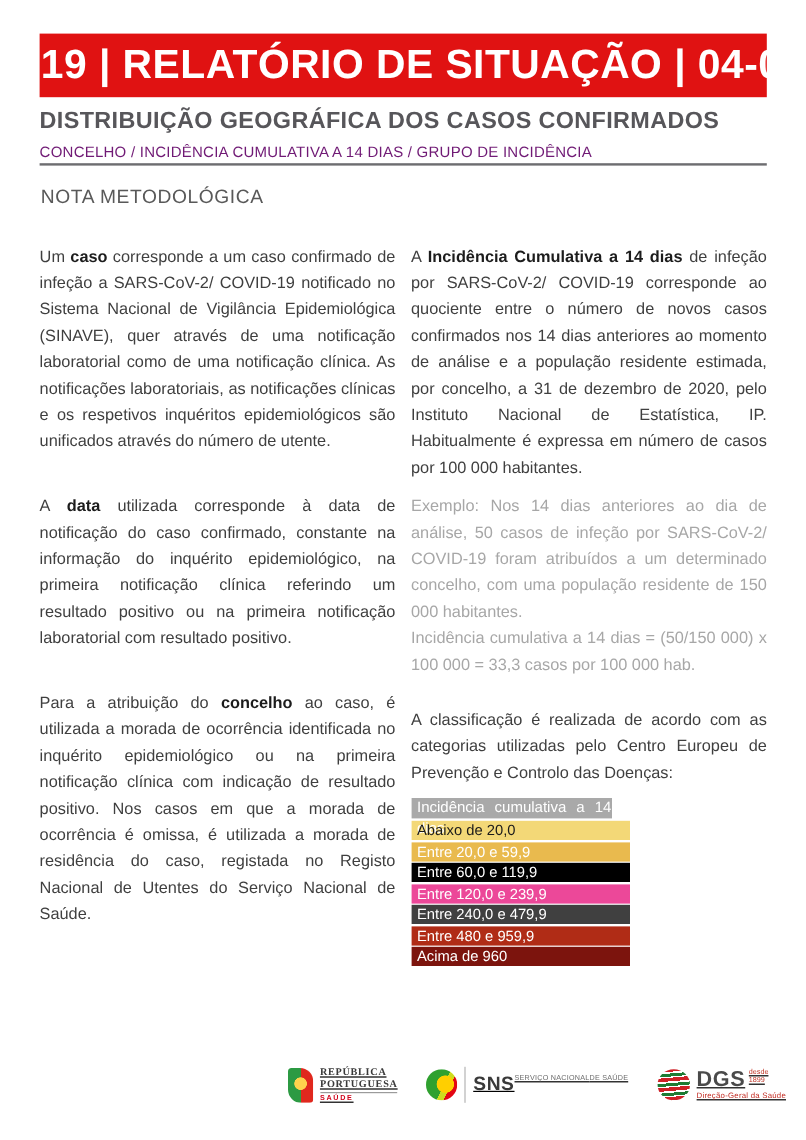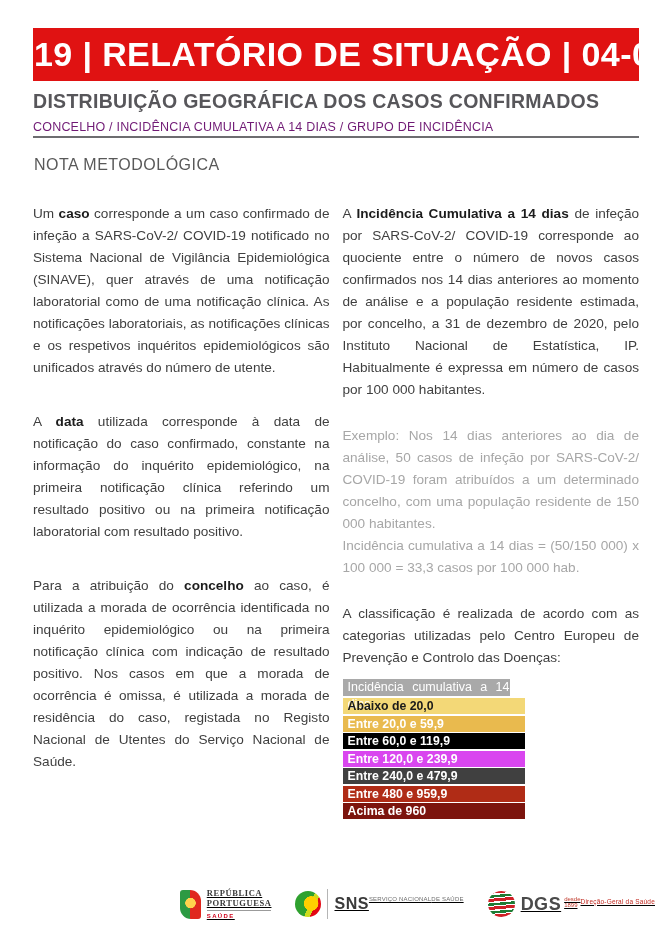--- a/index.html
+++ b/index.html
@@ -17,31 +17,31 @@
                font-size:19.5px;font-weight:600;color:#57565a;letter-spacing:.3px;}
   .doc-subtitle{position:absolute;left:33px;top:120px;font-size:12.5px;color:#701a75;letter-spacing:.2px;}
 
   .section-title{position:absolute;left:34px;top:156px;font-size:16px;color:#595959;letter-spacing:.5px;}
 
   
   .columns{position:absolute;left:33px;top:203px;width:606px;display:flex;gap:13px;}
   .col{flex:1;font-size:13.6px;line-height:22px;color:#3f3f3f;text-align:justify;}
   .col p{margin:0 0 32px 0;}
   .col strong{color:#1c1c1c;font-weight:700;}
-  .rcol p.p-main{margin-bottom:24px;}
+  .rcol p.p-main{margin-bottom:10px;}
   .rcol p.p-example{margin-bottom:0;color:#a7a7a7;}
   .rcol p.p-formula{margin-bottom:24px;color:#a7a7a7;}
   .rcol p.p-class{margin-bottom:10px;}
 
   
   .legend{width:182px;}
   .legend-header{width:167px;height:17px;line-height:17px;font-size:12.5px;
                  padding-left:5px;margin-bottom:2px;box-sizing:border-box;}
   .legend-row{width:182px;height:16px;line-height:16px;font-size:12.3px;
-              padding-left:5px;margin-bottom:1.5px;box-sizing:border-box;font-weight:bold;}
+              padding-left:5px;margin-bottom:1.5px;box-sizing:border-box;}
 
   
   .footer{position:absolute;top:889px;right:17px;display:flex;align-items:center;gap:24px;text-decoration:underline;}
   .logo-group{display:flex;align-items:center;gap:6px;}
   .rp-emblem{width:21px;height:29px;border-radius:3px 11px 3px 11px;
              background:radial-gradient(circle at 50% 45%,#ffd34d 0 5px,rgba(0,0,0,0) 5.5px),
                         linear-gradient(90deg,#2c9a43 0 50%,#e0281e 50%);}
   .rp-text{display:flex;flex-direction:column;}
   .rp-line{font-family:"Liberation Serif",serif;font-weight:700;font-size:8.5px;
            line-height:9.5px;color:#3a3a3a;letter-spacing:.6px;}
@@ -49,21 +49,21 @@
           font-size:6px;font-weight:700;color:#d0021b;letter-spacing:1.4px;}
   .sns-circle{width:26px;height:26px;border-radius:50%;
               background:radial-gradient(circle at 62% 48%,#ffcf00 0 7px,rgba(0,0,0,0) 7.5px),
                          linear-gradient(115deg,#2fa12f 55%,#cddc1e 55% 70%,#e30613 70%);}
   .sns-divider{width:1px;height:30px;background:#b5b5b5;}
   .sns-text{display:flex;flex-direction:row;}
   .sns-name{font-size:16px;font-weight:700;color:#3a3a3a;line-height:16px;letter-spacing:.5px;}
   .sns-sub{font-size:6px;color:#6b6b6b;line-height:6.5px;letter-spacing:.2px;}
   .dgs-sphere{width:27px;height:26px;border-radius:50%;
               background:repeating-linear-gradient(175deg,#cf2027 0 3px,#ffffff 3px 4.5px,#1e7b34 4.5px 7px,#ffffff 7px 8px);}
-  .dgs-right{display:flex;}
+  .dgs-right{display:flex;flex-direction:column;}
   .dgs-toprow{display:flex;align-items:flex-start;gap:3px;}
   .dgs-name{font-size:18px;font-weight:700;color:#4a4a4a;line-height:17px;letter-spacing:.5px;}
   .dgs-since{display:flex;flex-direction:column;font-size:6px;color:#c0392b;line-height:6.5px;}
   .dgs-sub{font-size:6.5px;color:#c22a21;margin-top:2px;letter-spacing:.2px;}
 </style>
 </head>
 <body>
 
 <div id="page">
 
@@ -88,21 +88,21 @@
       <p class="p-main"><span>A </span><strong>Incidência Cumulativa a 14 dias</strong><span> de infeção por SARS-CoV-2/ COVID-19 corresponde ao quociente entre o número de novos casos confirmados nos 14 dias anteriores ao momento de análise e a população residente estimada, por concelho, a 31 de dezembro de 2020, pelo Instituto Nacional de Estatística, IP. Habitualmente é expressa em número de casos por 100 000 habitantes.</span></p>
       <p class="p-example">Exemplo: Nos 14 dias anteriores ao dia de análise, 50 casos de infeção por SARS-CoV-2/ COVID-19 foram atribuídos a um determinado concelho, com uma população residente de 150 000 habitantes.</p>
       <p class="p-formula">Incidência cumulativa a 14 dias = (50/150 000) x 100 000 = 33,3 casos por 100 000 hab.</p>
       <p class="p-class">A classificação é realizada de acordo com as categorias utilizadas pelo Centro Europeu de Prevenção e Controlo das Doenças:</p>
 
       <div class="legend">
         <div class="legend-header" style="background-color: rgb(169, 169, 169); color: rgb(255, 255, 255);">Incidência cumulativa a 14 dias</div>
         <div class="legend-row" style="background-color: rgb(243, 216, 119); color: rgb(26, 26, 26);">Abaixo de 20,0</div>
         <div class="legend-row" style="background-color: rgb(233, 186, 78); color: rgb(255, 255, 255);">Entre 20,0 e 59,9</div>
         <div class="legend-row" style="background-color: #000000; color: rgb(255, 255, 255);">Entre 60,0 e 119,9</div>
-        <div class="legend-row" style="background-color: #d946ef; color: rgb(255, 255, 255);">Entre 120,0 e 239,9</div>
+        <div class="legend-row" style="background-color: #ec4899; color: rgb(255, 255, 255);">Entre 120,0 e 239,9</div>
         <div class="legend-row" style="background-color: #404040; color: rgb(255, 255, 255);">Entre 240,0 e 479,9</div>
         <div class="legend-row" style="background-color: rgb(176, 44, 22); color: rgb(255, 255, 255);">Entre 480 e 959,9</div>
         <div class="legend-row" style="background-color: rgb(124, 20, 13); color: rgb(255, 255, 255);">Acima de 960</div>
       </div>
     </div>
 
   </div>
 
   <div class="footer">
 

